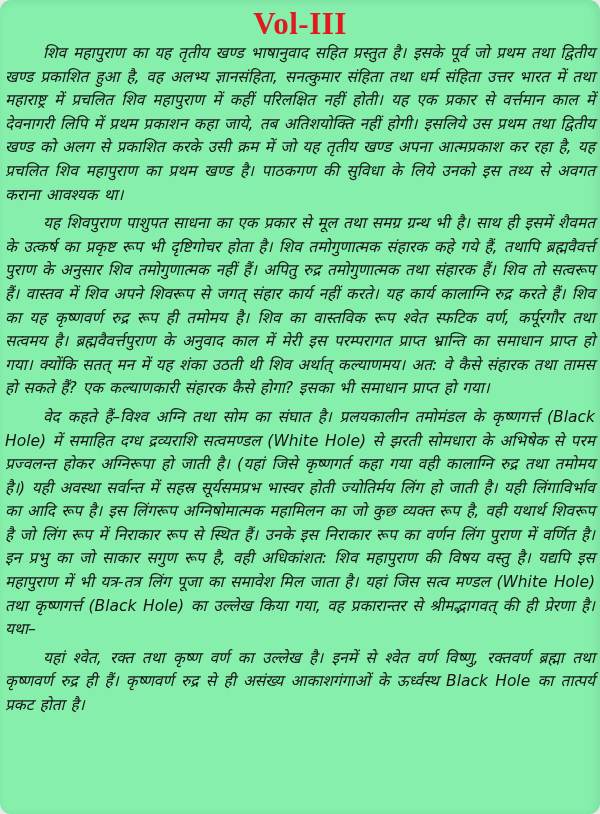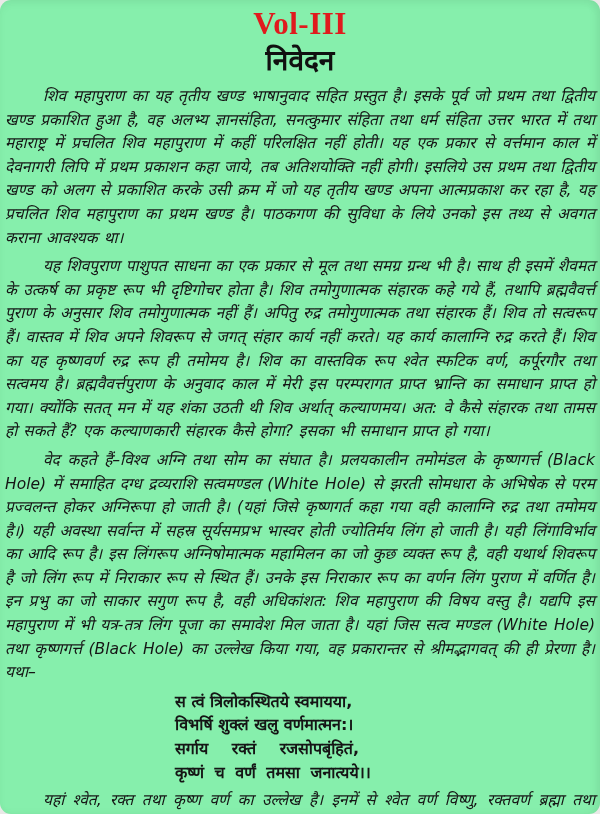--- a/index.html
+++ b/index.html
@@ -57,30 +57,23 @@
   .verse-line:nth-child(3) { word-spacing: 18px; }
   .verse-line:nth-child(4) { word-spacing: 5px; }
 </style>
 </head>
 <body>
 
 <div class="page">
 
   <div class="vol-title" style="color: rgb(224, 26, 29);">Vol-III</div>
 
-  <h1 class="heading">निवेदन</h1>
 
   <p class="para">शिव महापुराण का यह तृतीय खण्ड भाषानुवाद सहित प्रस्तुत है। इसके पूर्व जो प्रथम तथा द्वितीय खण्ड प्रकाशित हुआ है, वह अलभ्य ज्ञानसंहिता, सनत्कुमार संहिता तथा धर्म संहिता उत्तर भारत में तथा महाराष्ट्र में प्रचलित शिव महापुराण में कहीं परिलक्षित नहीं होती। यह एक प्रकार से वर्त्तमान काल में देवनागरी लिपि में प्रथम प्रकाशन कहा जाये, तब अतिशयोक्ति नहीं होगी। इसलिये उस प्रथम तथा द्वितीय खण्ड को अलग से प्रकाशित करके उसी क्रम में जो यह तृतीय खण्ड अपना आत्मप्रकाश कर रहा है, यह प्रचलित शिव महापुराण का प्रथम खण्ड है। पाठकगण की सुविधा के लिये उनको इस तथ्य से अवगत कराना आवश्यक था।</p>
 
   <p class="para">यह शिवपुराण पाशुपत साधना का एक प्रकार से मूल तथा समग्र ग्रन्थ भी है। साथ ही इसमें शैवमत के उत्कर्ष का प्रकृष्ट रूप भी दृष्टिगोचर होता है। शिव तमोगुणात्मक संहारक कहे गये हैं, तथापि ब्रह्मवैवर्त्त पुराण के अनुसार शिव तमोगुणात्मक नहीं हैं। अपितु रुद्र तमोगुणात्मक तथा संहारक हैं। शिव तो सत्वरूप हैं। वास्तव में शिव अपने शिवरूप से जगत् संहार कार्य नहीं करते। यह कार्य कालाग्नि रुद्र करते हैं। शिव का यह कृष्णवर्ण रुद्र रूप ही तमोमय है। शिव का वास्तविक रूप श्वेत स्फटिक वर्ण, कर्पूरगौर तथा सत्वमय है। ब्रह्मवैवर्त्तपुराण के अनुवाद काल में मेरी इस परम्परागत प्राप्त भ्रान्ति का समाधान प्राप्त हो गया। क्योंकि सतत् मन में यह शंका उठती थी शिव अर्थात् कल्याणमय। अत: वे कैसे संहारक तथा तामस हो सकते हैं? एक कल्याणकारी संहारक कैसे होगा? इसका भी समाधान प्राप्त हो गया।</p>
 
   <p class="para">वेद कहते हैं–विश्व अग्नि तथा सोम का संघात है। प्रलयकालीन तमोमंडल के कृष्णगर्त्त (Black Hole) में समाहित दग्ध द्रव्यराशि सत्वमण्डल (White Hole) से झरती सोमधारा के अभिषेक से परम प्रज्वलन्त होकर अग्निरूपा हो जाती है। (यहां जिसे कृष्णगर्त कहा गया वही कालाग्नि रुद्र तथा तमोमय है।) यही अवस्था सर्वान्त में सहस्र सूर्यसमप्रभ भास्वर होती ज्योतिर्मय लिंग हो जाती है। यही लिंगाविर्भाव का आदि रूप है। इस लिंगरूप अग्निषोमात्मक महामिलन का जो कुछ व्यक्त रूप है, वही यथार्थ शिवरूप है जो लिंग रूप में निराकार रूप से स्थित हैं। उनके इस निराकार रूप का वर्णन लिंग पुराण में वर्णित है। इन प्रभु का जो साकार सगुण रूप है, वही अधिकांशत: शिव महापुराण की विषय वस्तु है। यद्यपि इस महापुराण में भी यत्र-तत्र लिंग पूजा का समावेश मिल जाता है। यहां जिस सत्व मण्डल (White Hole) तथा कृष्णगर्त्त (Black Hole) का उल्लेख किया गया, वह प्रकारान्तर से श्रीमद्भागवत् की ही प्रेरणा है। यथा–</p>
 
-  <div class="verse">
-    <div class="verse-line">स त्वं त्रिलोकस्थितये स्वमायया,</div>
-    <div class="verse-line">विभर्षि शुक्लं खलु वर्णमात्मन:।</div>
-    <div class="verse-line">सर्गाय रक्तं रजसोपबृंहितं,</div>
-    <div class="verse-line">कृष्णं च वर्णं तमसा जनात्यये।।</div>
-  </div>
 
   <p class="para">यहां श्वेत, रक्त तथा कृष्ण वर्ण का उल्लेख है। इनमें से श्वेत वर्ण विष्णु, रक्तवर्ण ब्रह्मा तथा कृष्णवर्ण रुद्र ही हैं। कृष्णवर्ण रुद्र से ही असंख्य आकाशगंगाओं के ऊर्ध्वस्थ Black Hole का तात्पर्य प्रकट होता है।</p>
 
 </div>
 
 </body></html>

